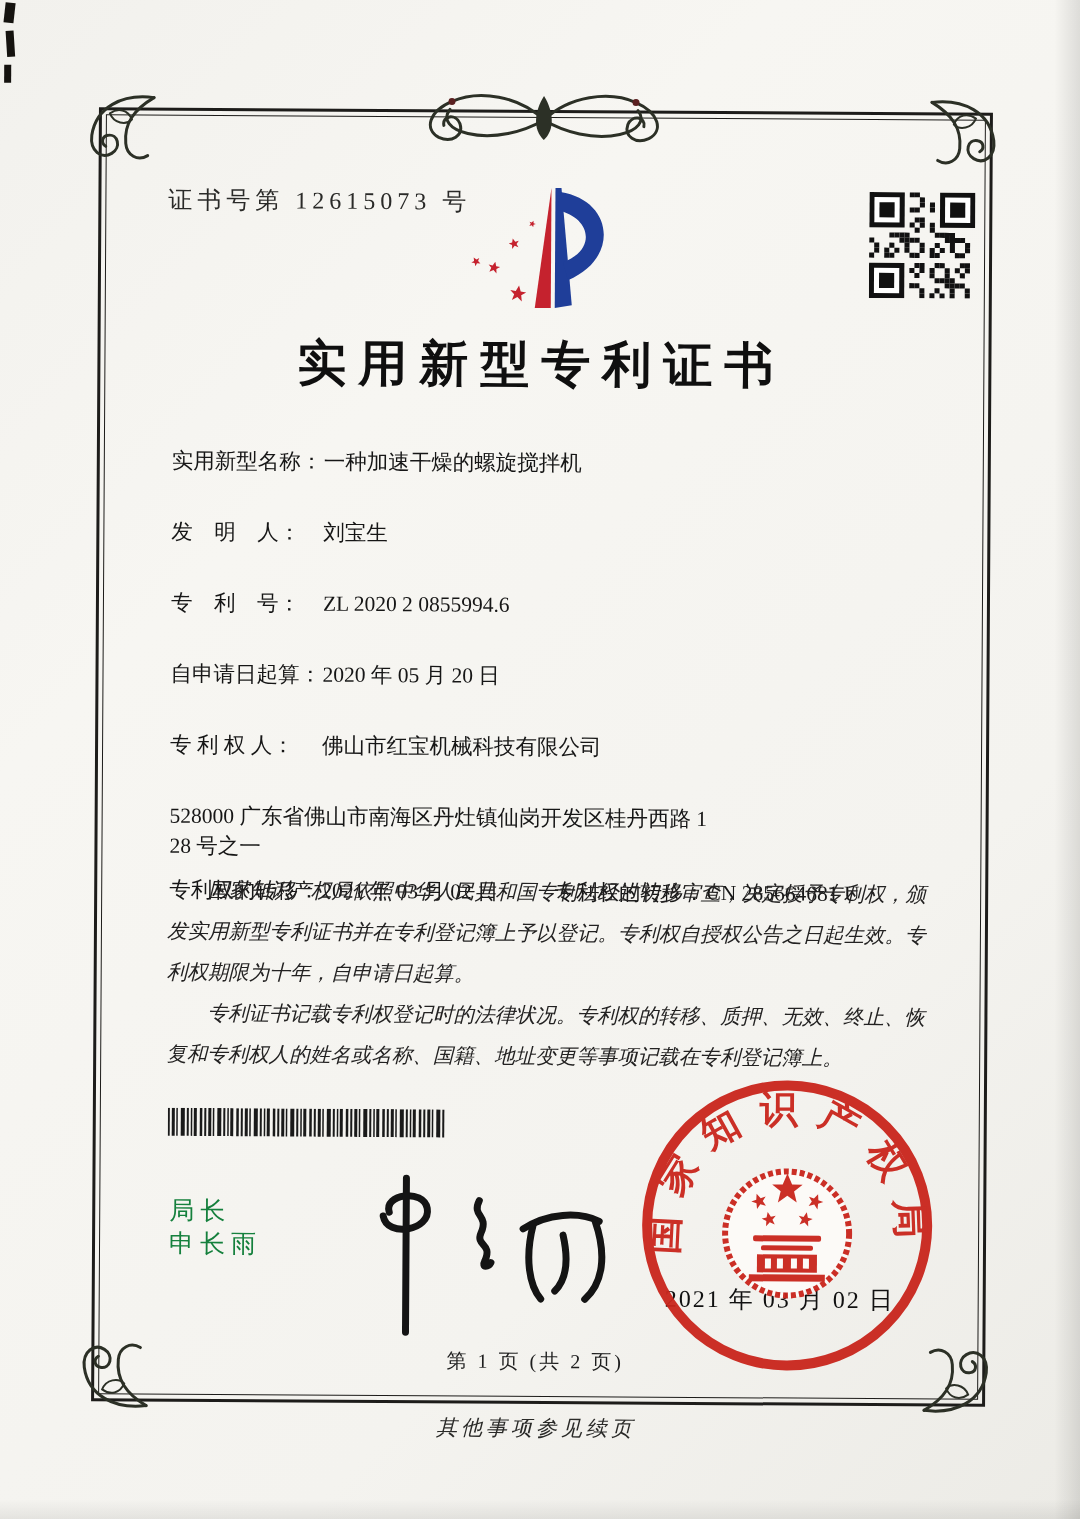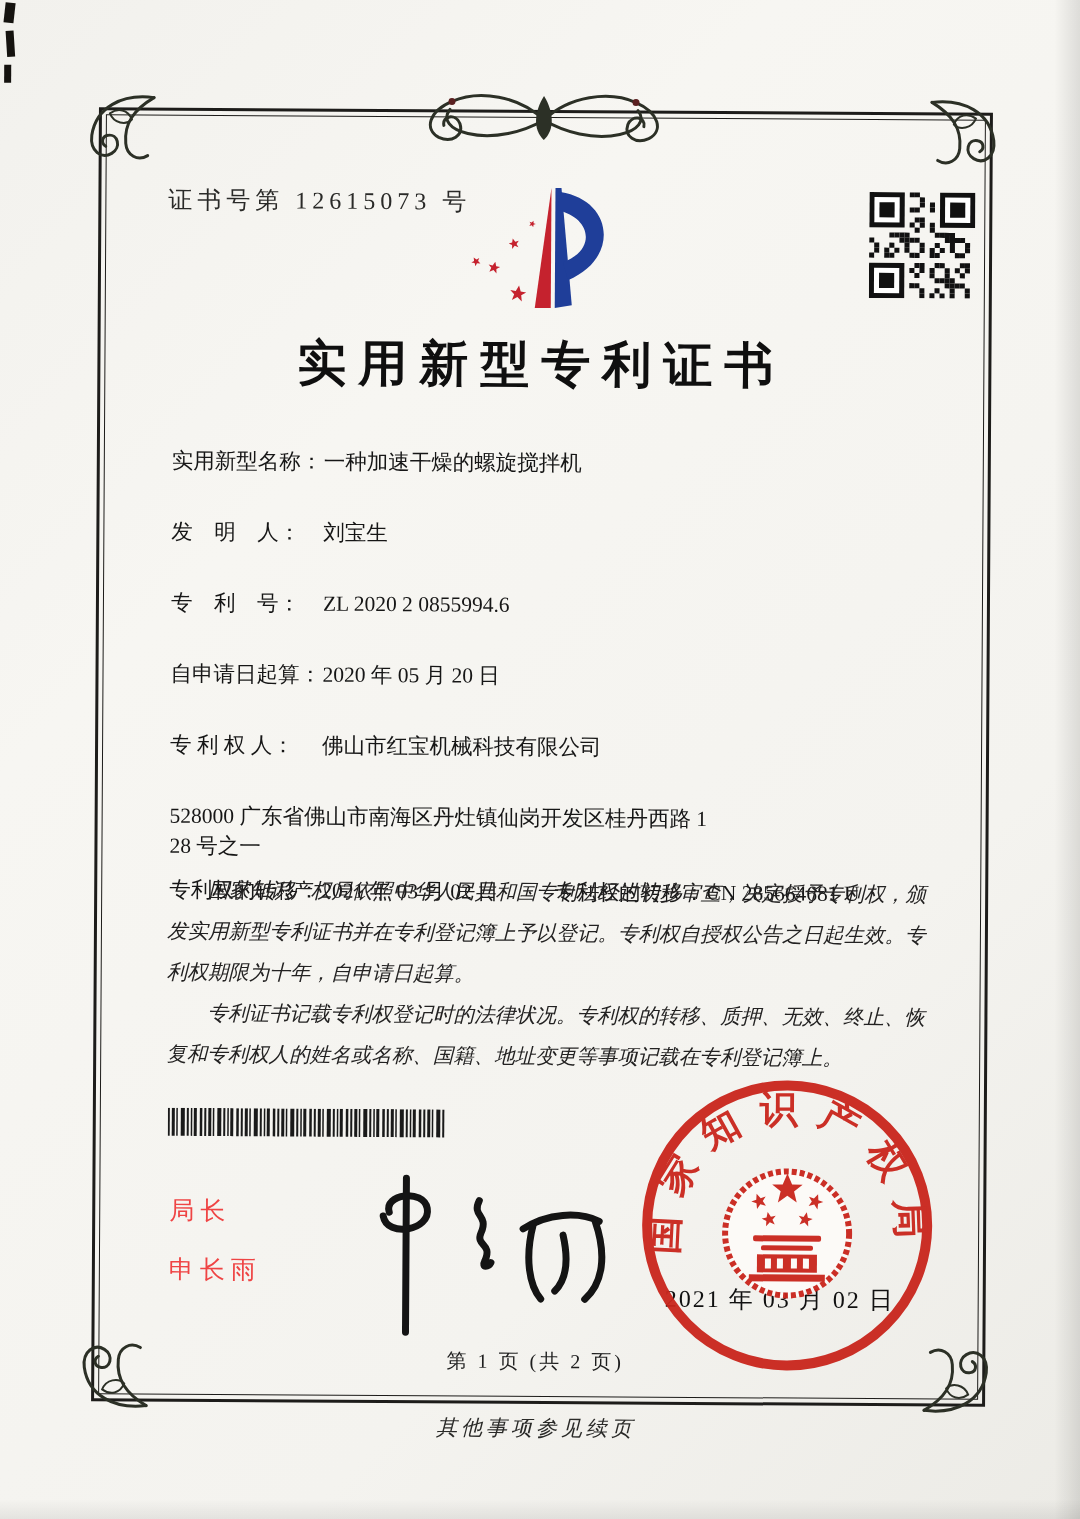--- a/index.html
+++ b/index.html
@@ -32,22 +32,22 @@
   .grant-row{display:flex;margin-bottom:0;}
   .grant-pair{display:flex;}
   .grant-pair.second{margin-left:56px;}
   
   .body-text{position:absolute;left:168px;top:872px;width:762px;
     font-size:20.5px;line-height:41px;color:#232222;font-style:italic;}
   .body-text p{margin:0;text-indent:2em;}
   
   .barcode{position:absolute;left:170px;top:1110px;}
   
-  .signer{position:absolute;left:172px;top:1196px;font-size:25px;letter-spacing:6px;color:#ef4444;}
-  .signer .name{margin-top:26px;text-align:center;}
+  .signer{position:absolute;left:172px;top:1196px;font-size:25px;letter-spacing:6px;color:#15803d;}
+  .signer .name{text-align:center;}
   .signature{position:absolute;left:330px;top:1165px;}
   
   .stamp-date{position:absolute;left:668px;top:1282px;font-size:24px;letter-spacing:2px;color:#111;z-index:1;}
   .seal{position:absolute;left:640px;top:1072px;z-index:2;opacity:0.95;}
   
   .page-indicator{position:absolute;left:95px;top:1348px;width:888px;text-align:center;font-size:20px;letter-spacing:3px;color:#1e1e1e;}
   
   .footer-note{position:absolute;left:0;top:1414px;width:1080px;text-align:center;
     font-size:21px;letter-spacing:4px;color:#2a2a28;font-style:italic;}
   

